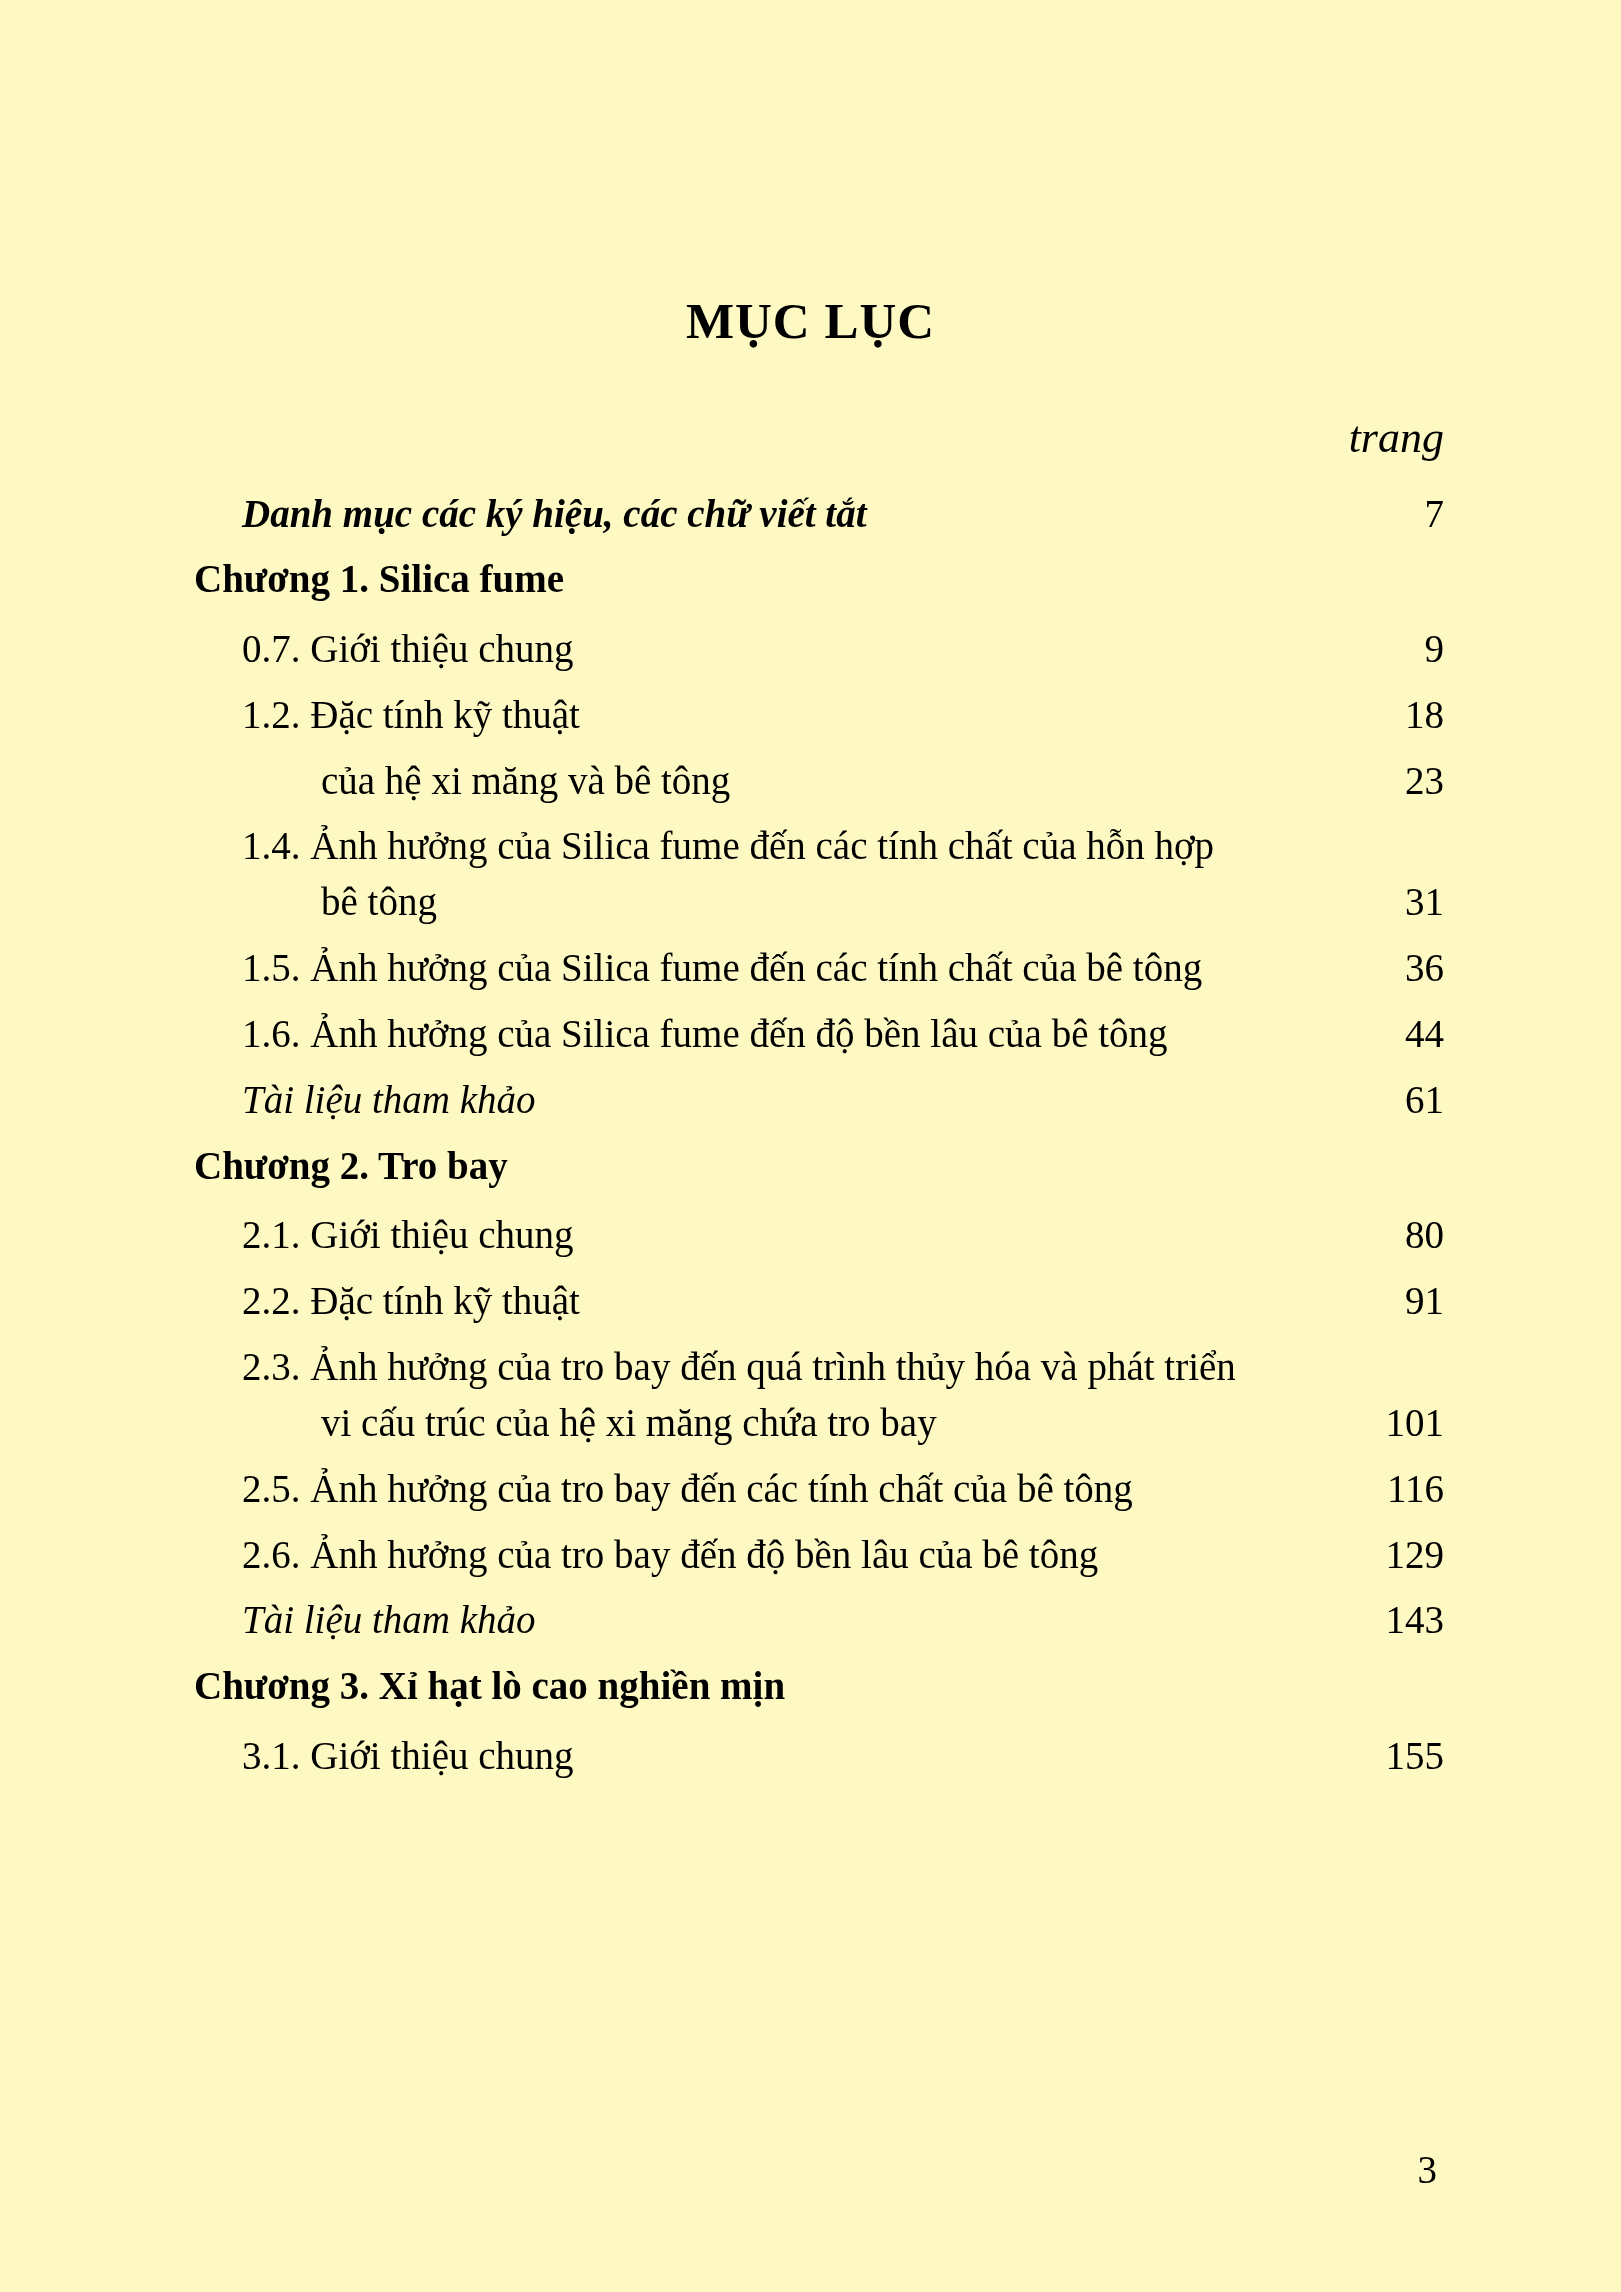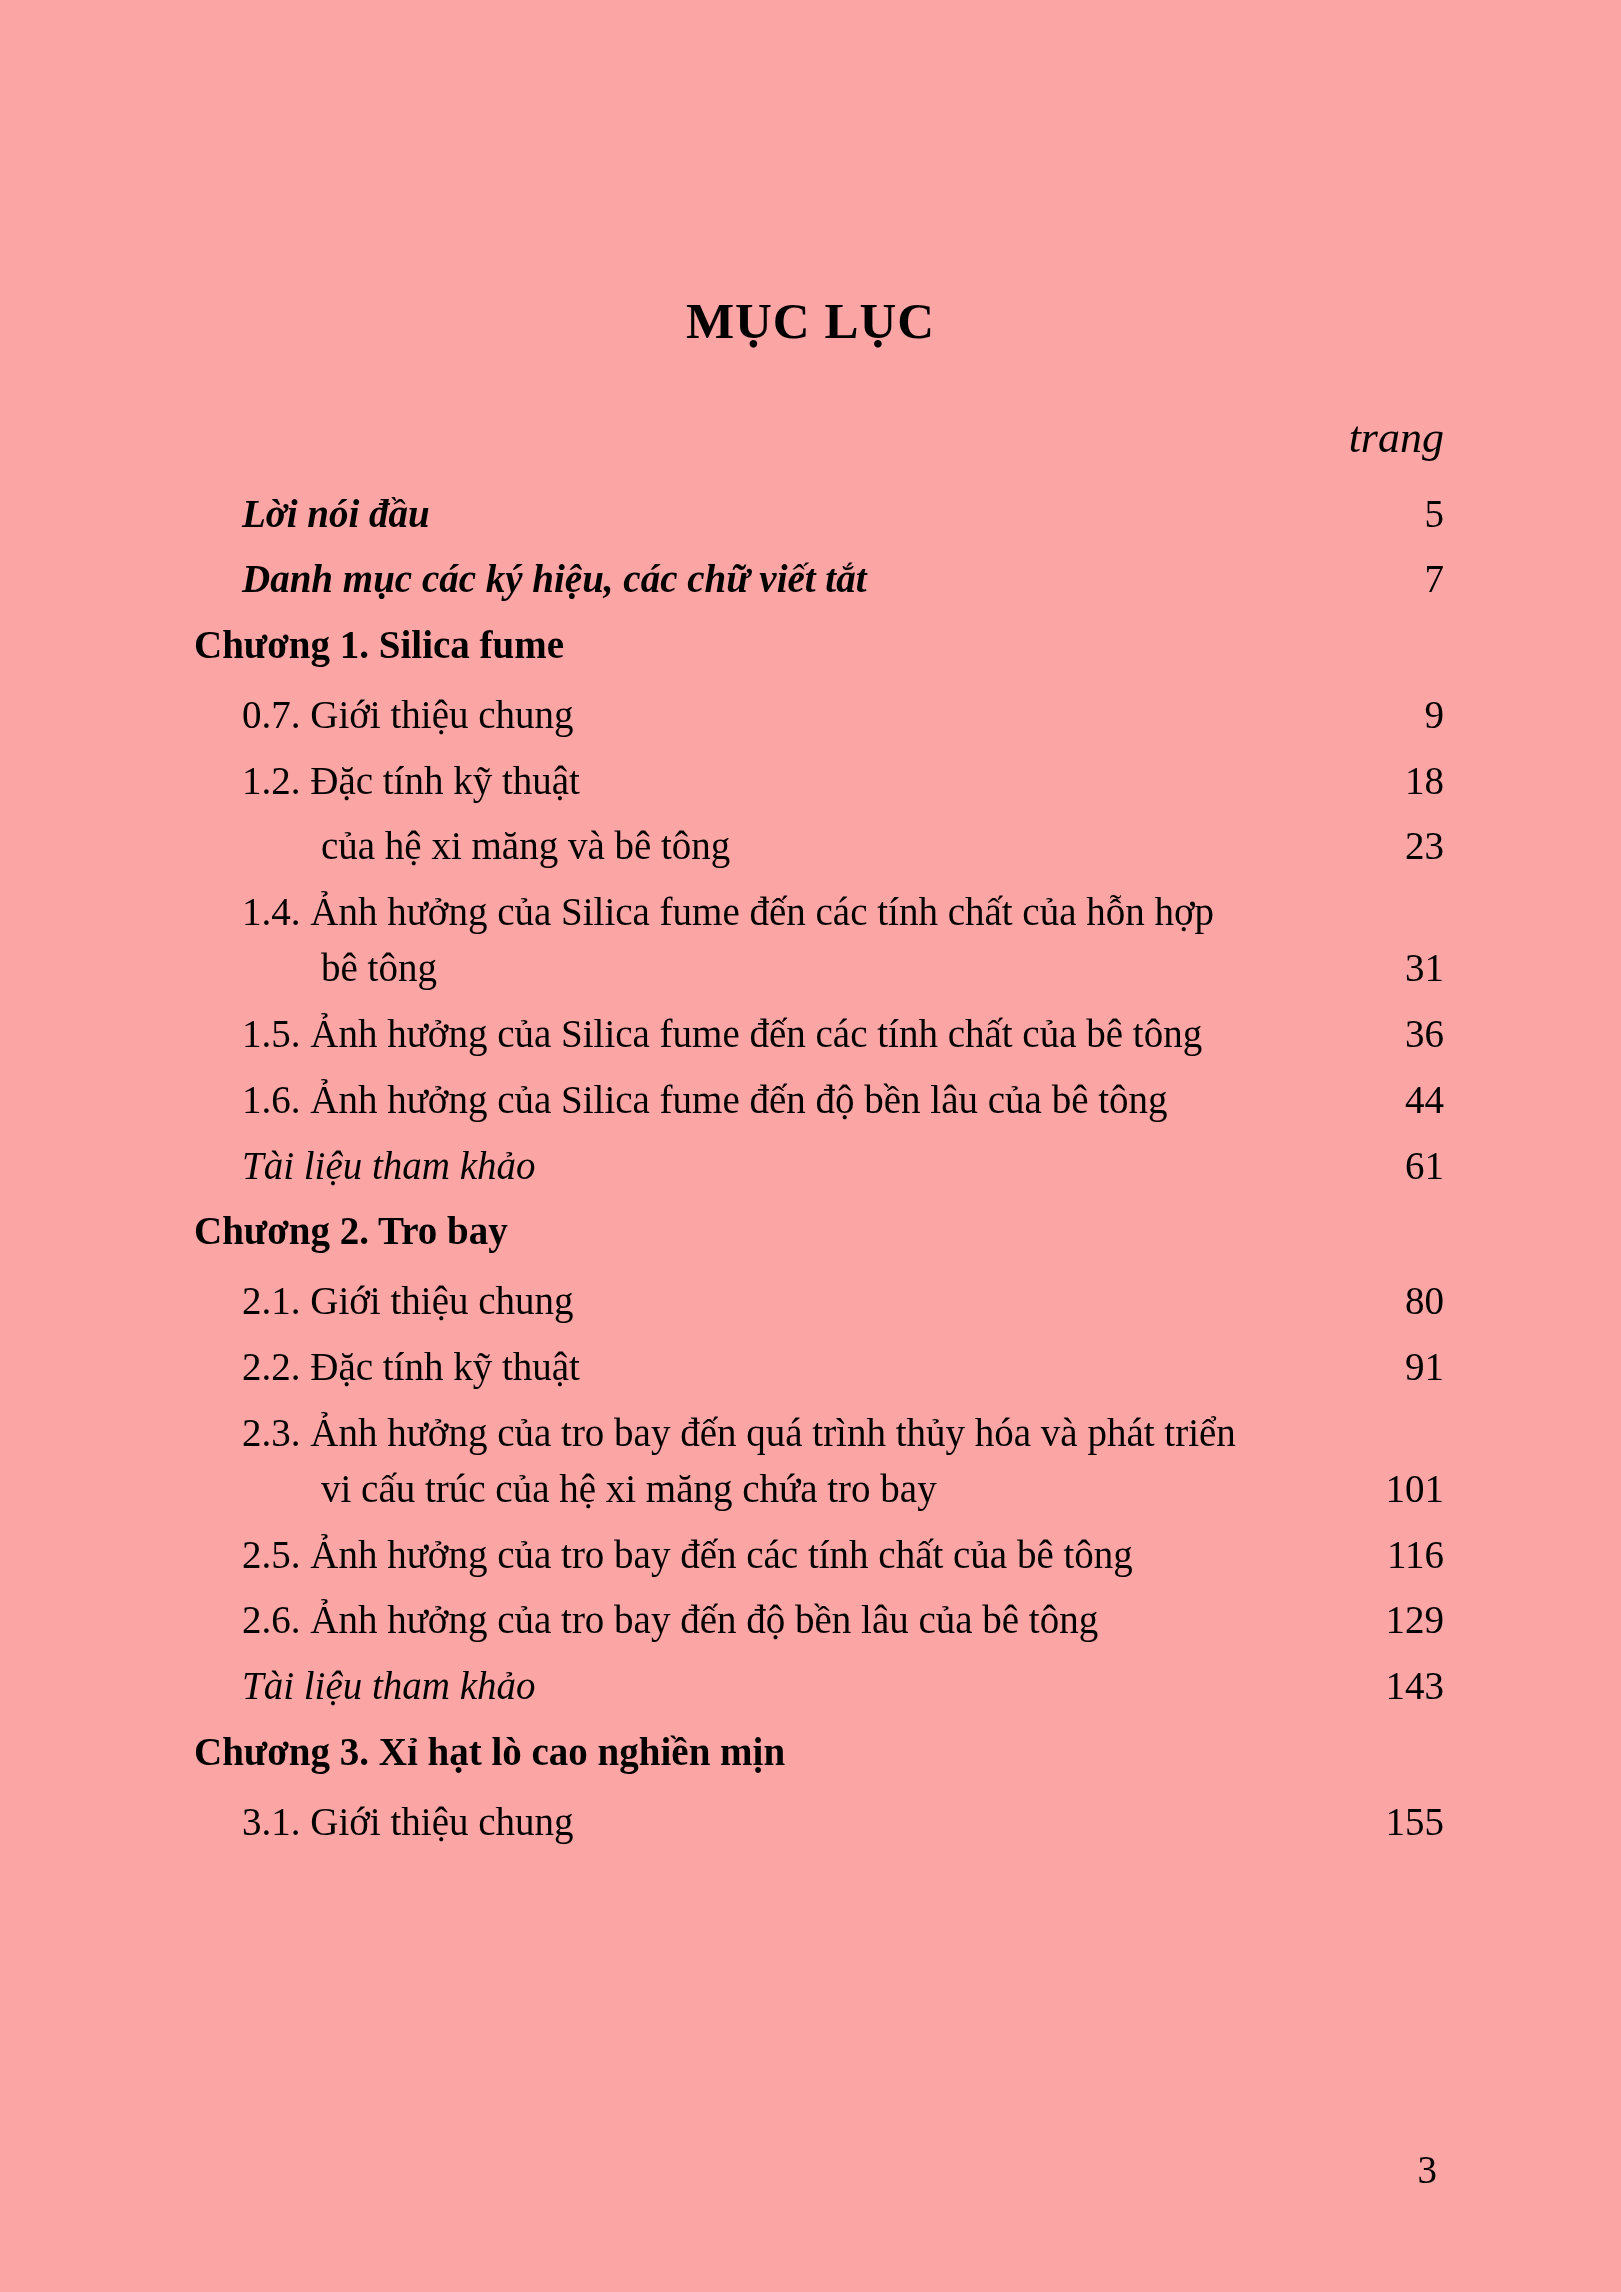--- a/index.html
+++ b/index.html
@@ -6,21 +6,21 @@
   html, body {
     margin: 0;
     padding: 0;
     background: #e8e8e8;
   }
   .page {
     position: relative;
     width: 1621px;
     height: 2293px;
     margin: 0 auto;
-    background: #fca5a5;
+    background: #fef9c3;
     color: #000000;
     font-family: "Liberation Serif", "DejaVu Serif", serif;
   }
   .doc-title {
     position: absolute;
     top: 296px;
     left: 0;
     right: 0;
     text-align: center;
     font-size: 51px;
@@ -89,26 +89,20 @@
 <body>
 
 <div class="page">
 
   <div class="doc-title">MỤC LỤC</div>
 
   <div class="toc">
 
     <div class="trang-row">trang</div>
 
-    <div class="row front">
-      <div class="text">
-          <div class="l1">Lời nói đầu</div>
-        </div>
-      <div class="pg">5</div>
-    </div>
 
     <div class="row front">
       <div class="text">
           <div class="l1">Danh mục các ký hiệu, các chữ viết tắt</div>
         </div>
       <div class="pg">7</div>
     </div>
 
     <div class="row chapter">
       <div class="text">

